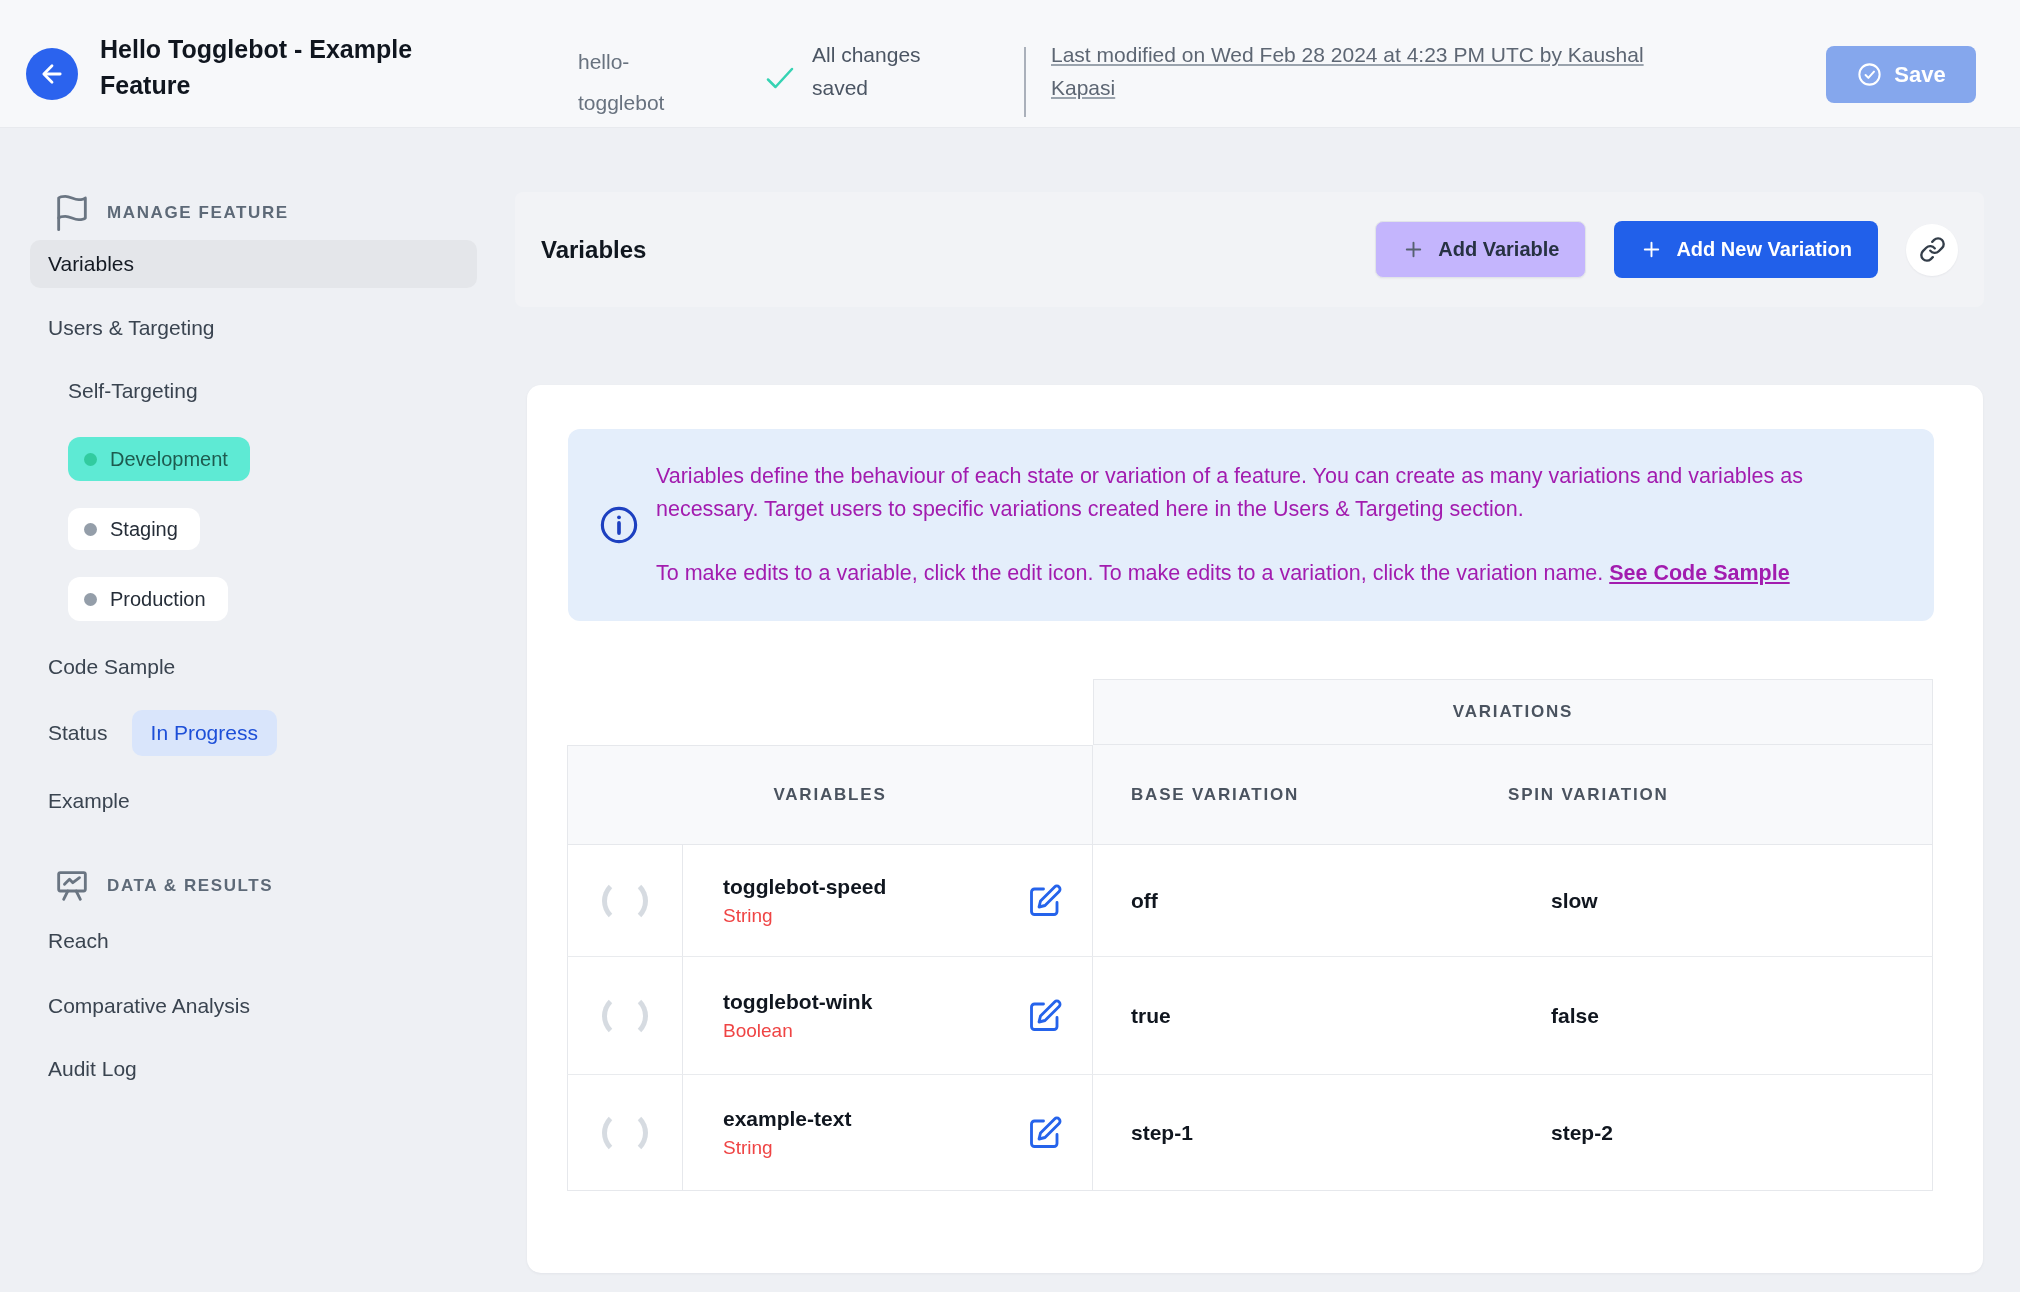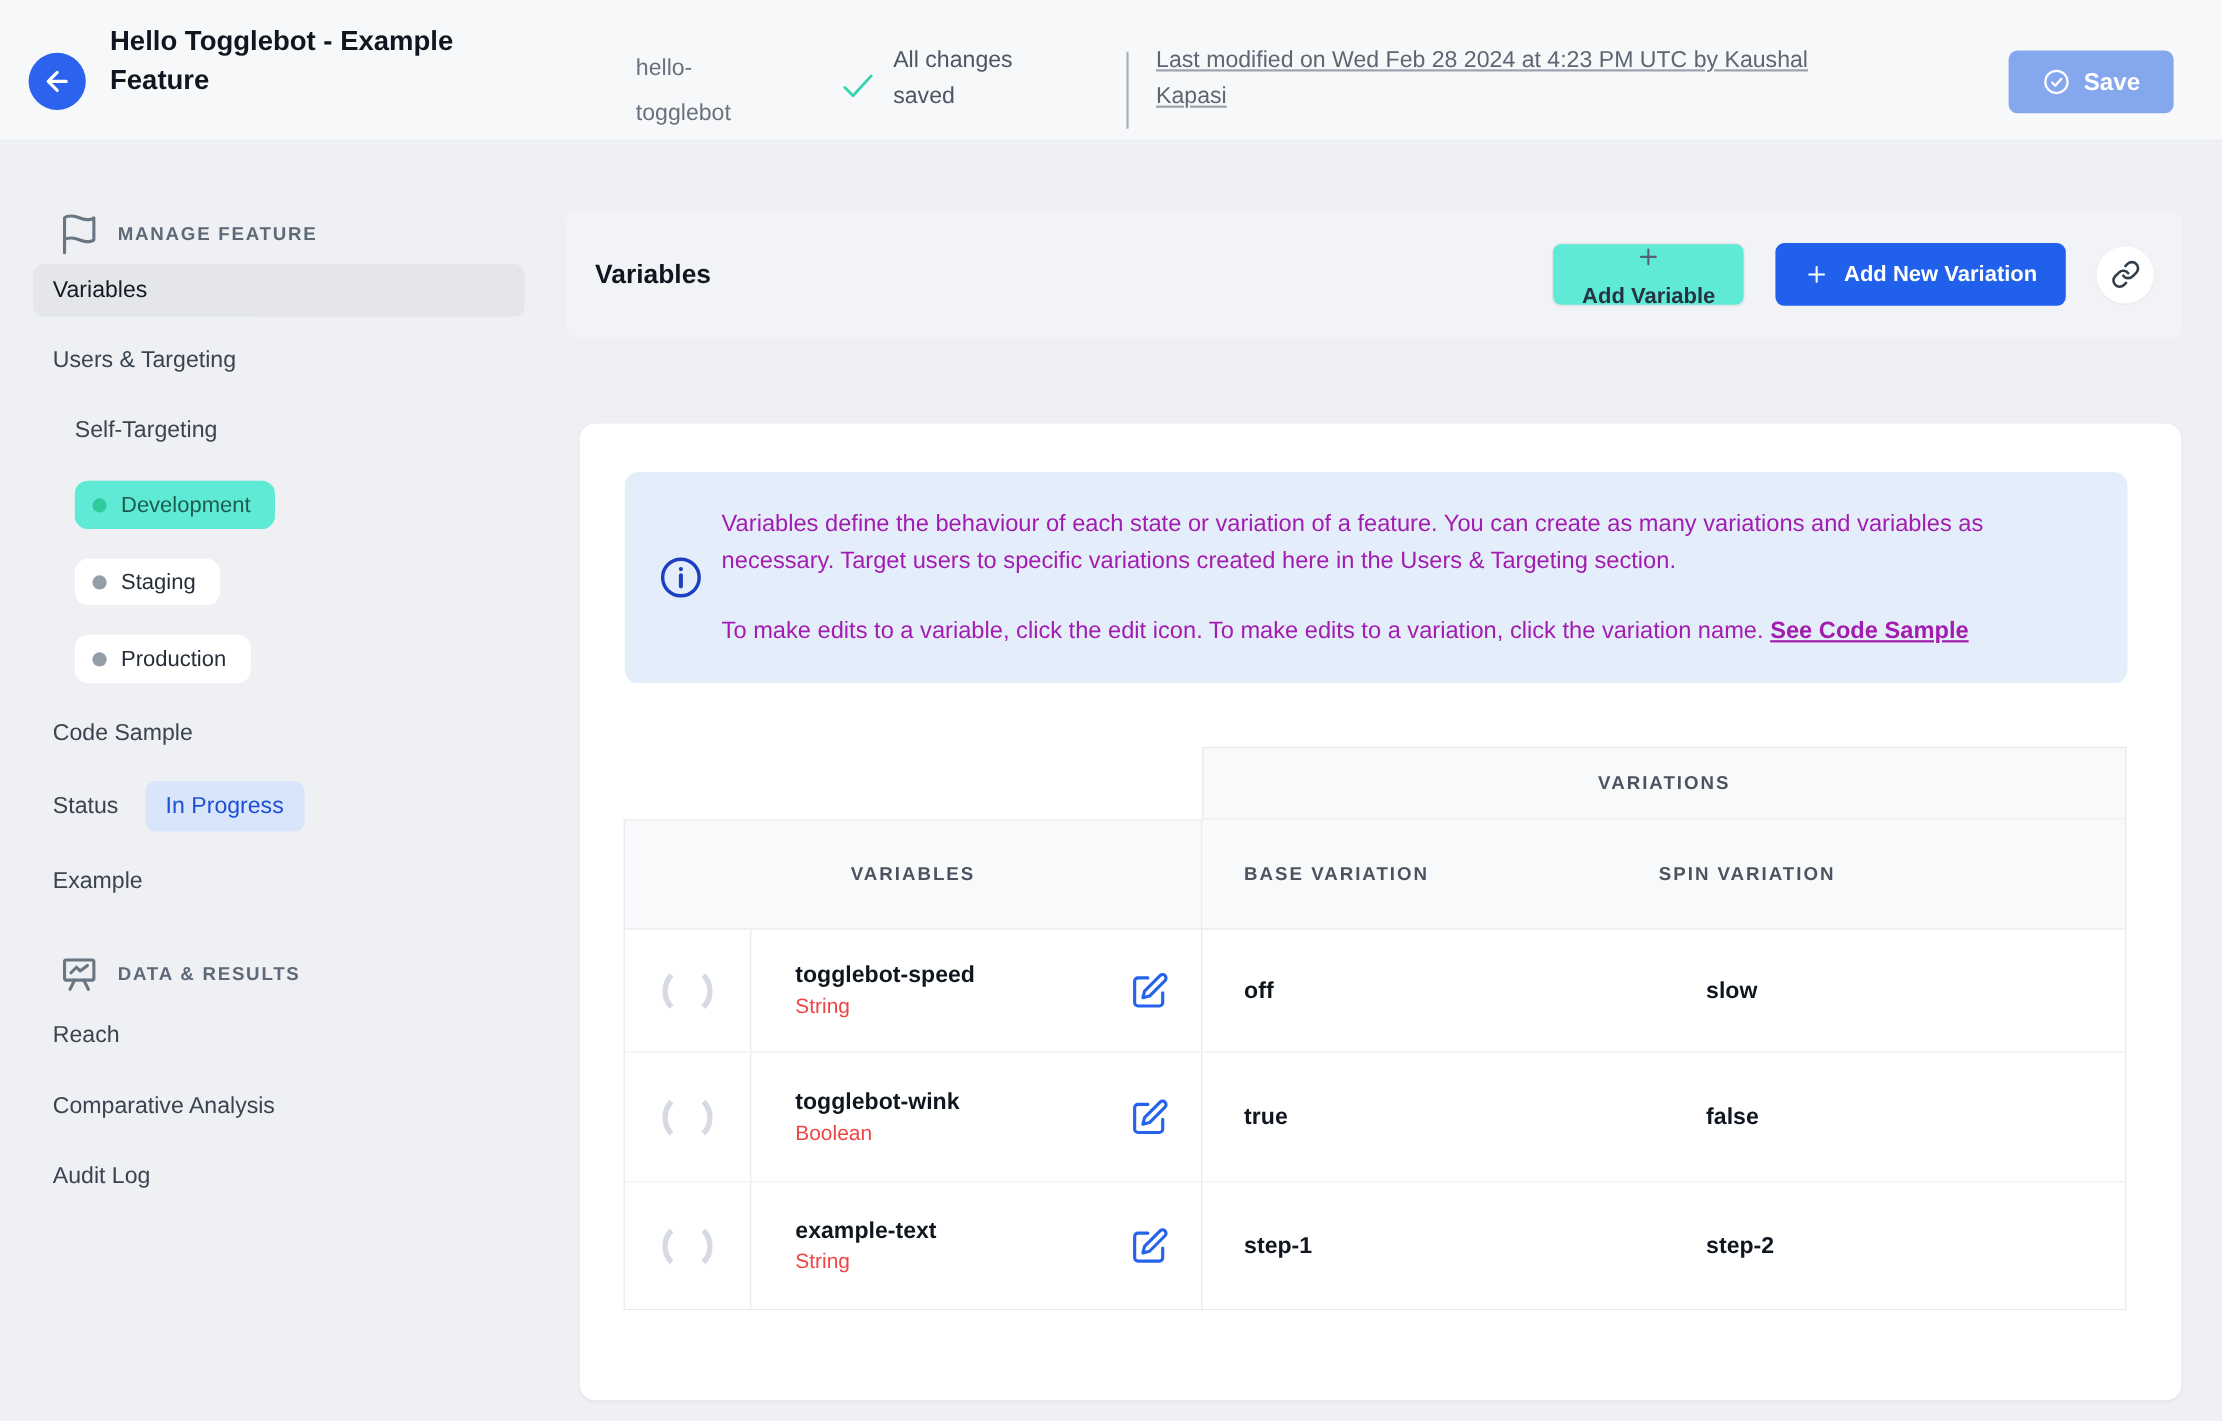--- a/index.html
+++ b/index.html
@@ -9,21 +9,21 @@
     background:#eef0f4;
     position:relative;
     color:#10161f;
     overflow:hidden;
   }
   svg { display:block; }
 
   
   .topbar{position:absolute;left:0;top:0;width:2020px;height:128px;background:#f7f8fa;border-bottom:1px solid #e8eaee;}
   .back-btn{position:absolute;left:26px;top:48px;width:52px;height:52px;border-radius:50%;background:#2b63ee;display:flex;align-items:center;justify-content:center;cursor:pointer;border:none;}
-  .page-title{position:absolute;left:100px;top:19px;width:360px;font-size:25px;line-height:36px;font-weight:700;color:#10161f;}
+  .page-title{position:absolute;left:100px;top:31px;width:360px;font-size:25px;line-height:36px;font-weight:700;color:#10161f;}
   .feature-key{position:absolute;left:578px;top:41px;width:100px;font-size:21px;line-height:41px;color:#68727f;}
   .saved-check{position:absolute;left:762px;top:60px;}
   .saved-text{position:absolute;left:812px;top:38px;width:135px;font-size:21px;line-height:33px;color:#4b5563;}
   .top-divider{position:absolute;left:1024px;top:47px;height:70px;width:0;border-left:2px solid #aab0ba;}
   .last-modified{position:absolute;left:1051px;top:38px;width:620px;font-size:21px;line-height:33px;color:#5d6673;text-decoration:underline;text-decoration-color:#9aa3ad;cursor:pointer;}
   .save-btn{position:absolute;left:1826px;top:46px;width:150px;height:57px;background:#85a7ed;border:none;border-radius:8px;display:flex;align-items:center;justify-content:center;gap:11px;color:#ffffff;font-size:22px;font-weight:600;font-family:inherit;cursor:pointer;}
 
   
   .nav-header{position:absolute;display:flex;align-items:center;gap:15px;color:#5d6977;}
   .nav-header .lbl{font-size:17px;font-weight:700;letter-spacing:1.6px;}
@@ -36,21 +36,21 @@
   .pill-plain{background:#ffffff;color:#252d38;}
   .pill-plain .env-dot{background:#949ea9;}
   .status-row{position:absolute;left:48px;top:710px;display:flex;align-items:center;gap:24px;}
   .status-label{font-size:21px;color:#3a4450;cursor:pointer;}
   .status-badge{height:46px;background:#d9e5fb;border-radius:10px;display:flex;align-items:center;padding:0 19px;color:#1d4fd8;font-size:21px;font-weight:500;}
 
   
   .toolbar{position:absolute;left:515px;top:192px;width:1469px;height:115px;background:#f2f3f6;border-radius:8px;display:flex;align-items:center;padding:0 26px;}
   .toolbar-title{font-size:24px;font-weight:700;color:#10161f;margin-right:auto;}
   .btn{height:57px;border-radius:8px;display:flex;align-items:center;gap:13px;padding:0 26px;font-size:20px;font-weight:600;font-family:inherit;cursor:pointer;border:none;}
-  .btn-white{background:#5eead4;border:1px solid #e1e4e9;color:#273242;box-shadow:0 1px 2px rgba(16,22,31,.04);flex-direction:column;}
+  .btn-white{background:#c4b5fd;border:1px solid #e1e4e9;color:#273242;box-shadow:0 1px 2px rgba(16,22,31,.04);}
   .btn-blue{background:#2160ea;color:#ffffff;margin-left:28px;}
   .link-btn{width:52px;height:52px;border-radius:50%;background:#ffffff;border:none;margin-left:28px;display:flex;align-items:center;justify-content:center;cursor:pointer;box-shadow:0 1px 2px rgba(16,22,31,.05);}
 
   
   .card{position:absolute;left:527px;top:385px;width:1456px;height:888px;background:#ffffff;border-radius:14px;box-shadow:0 1px 3px rgba(16,22,31,.05);}
 
   
   .info-box{position:absolute;left:41px;top:44px;width:1366px;min-height:172px;background:#e4eefb;border-radius:12px;padding:31px 40px 31px 88px;color:#a21caf;}
   .info-icon{position:absolute;left:30px;top:50%;transform:translateY(-50%);}
   .info-box p{font-size:21.5px;line-height:33px;font-weight:500;}

